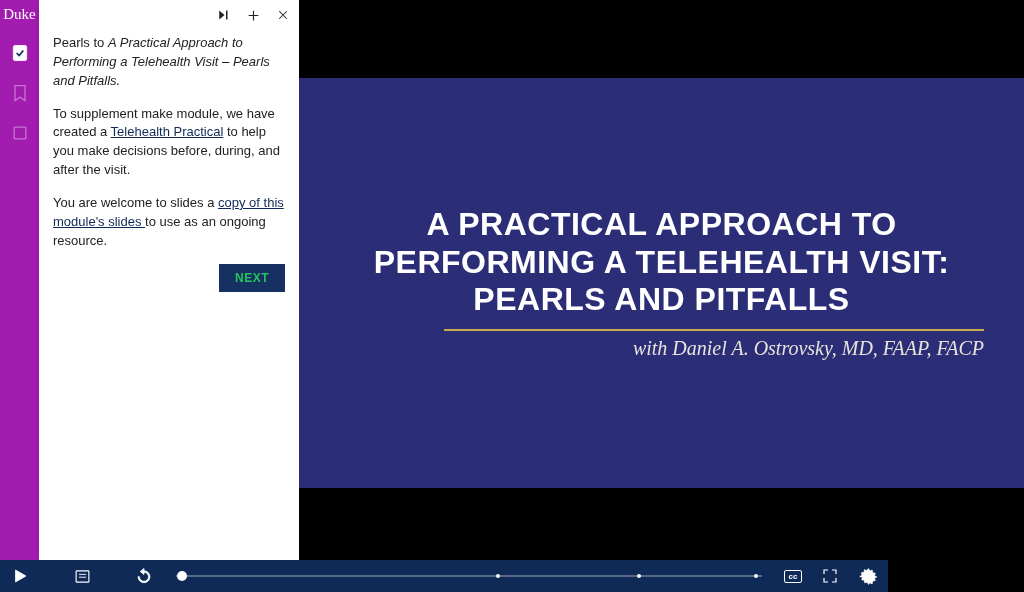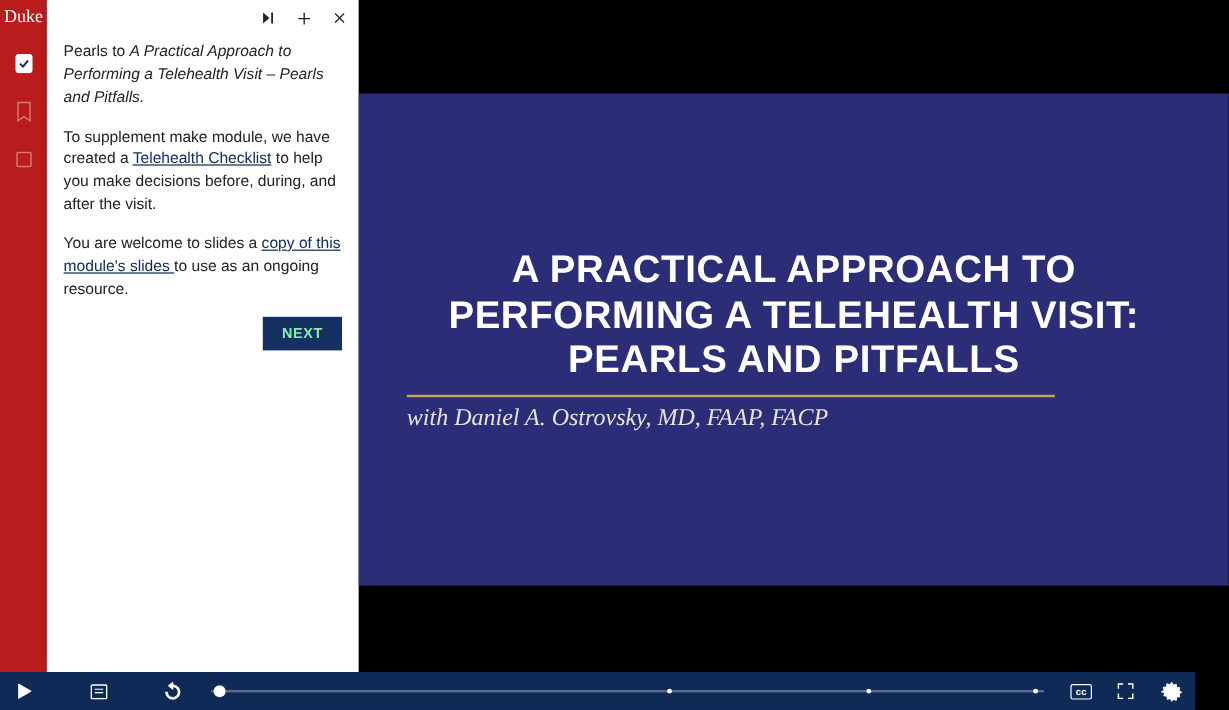--- a/index.html
+++ b/index.html
@@ -9,21 +9,21 @@
   overflow: hidden;
   font-family: -apple-system, BlinkMacSystemFont, "Segoe UI", Arial, sans-serif;
   background: #000;
   position: relative;
 }
 .left-rail {
   position: absolute;
   left: 0; top: 0;
   width: 39px;
   height: 560px;
-  background: #b91c1c;
+  background: #a21caf;
   display: flex;
   flex-direction: column;
   align-items: center;
   padding-top: 4px;
 }
 .logo {
   color: #fff;
   font-family: Georgia, serif;
   font-size: 15px;
   margin-bottom: 18px;
@@ -77,21 +77,21 @@
   text-decoration: underline;
   cursor: pointer;
 }
 .next-row {
   display: flex;
   justify-content: flex-end;
   margin-top: 4px;
 }
 .next-btn {
   background: #163062;
-  color: #86efac;
+  color: #22c55e;
   border: none;
   padding: 7px 16px;
   font-size: 12px;
   font-weight: 600;
   letter-spacing: 0.5px;
   cursor: pointer;
 }
 .video-area {
   position: absolute;
   left: 299px; top: 0;
@@ -101,21 +101,21 @@
 }
 .slide {
   position: absolute;
   left: 0;
   top: 78px;
   width: 725px;
   height: 410px;
   background: #2b2d77;
   display: flex;
   flex-direction: column;
-  align-items: flex-start;
+  align-items: flex-end;
   justify-content: center;
   color: #fff;
   padding: 0 40px;
   text-align: center;
 }
 .slide-title {
   font-family: "Segoe UI", Arial, sans-serif;
   font-weight: 800;
   font-size: 32px;
   line-height: 1.18;
@@ -129,21 +129,21 @@
 }
 .slide-sub {
   font-family: Georgia, serif;
   font-style: italic;
   font-size: 20px;
   color: #e8e4db;
 }
 .player-bar {
   position: absolute;
   left: 0; bottom: 0;
-  width: 996px;
+  width: 888px;
   height: 32px;
   background: #0f2a56;
   display: flex;
   align-items: center;
   padding: 0 10px;
   gap: 18px;
 }
 .pb-icon {
   width: 20px; height: 20px;
   cursor: pointer;
@@ -230,21 +230,21 @@
       <svg viewBox="0 0 16 16" width="12" height="12">
           <path d="M3 3l10 10M13 3L3 13" stroke="#222" stroke-width="1.4"></path>
         </svg>
     </div>
   </div>
   <div class="panel-body">
     <p>
       <span>Pearls to </span><span class="italic">A Practical Approach to Performing a Telehealth Visit – Pearls and Pitfalls.</span>
     </p>
     <p>
-      <span>To supplement make module, we have created a </span><span class="link">Telehealth Checklist</span><span> to help you make decisions before, during, and after the visit.</span>
+      <span>To supplement make module, we have created a </span><span class="link">Telehealth Practical</span><span> to help you make decisions before, during, and after the visit.</span>
     </p>
     <p>
       <span>You are welcome to slides a </span><span class="link">copy of this module's slides </span><span>to use as an ongoing resource.</span>
     </p>
     <div class="next-row">
       <button class="next-btn">NEXT</button>
     </div>
   </div>
 </div>
 

